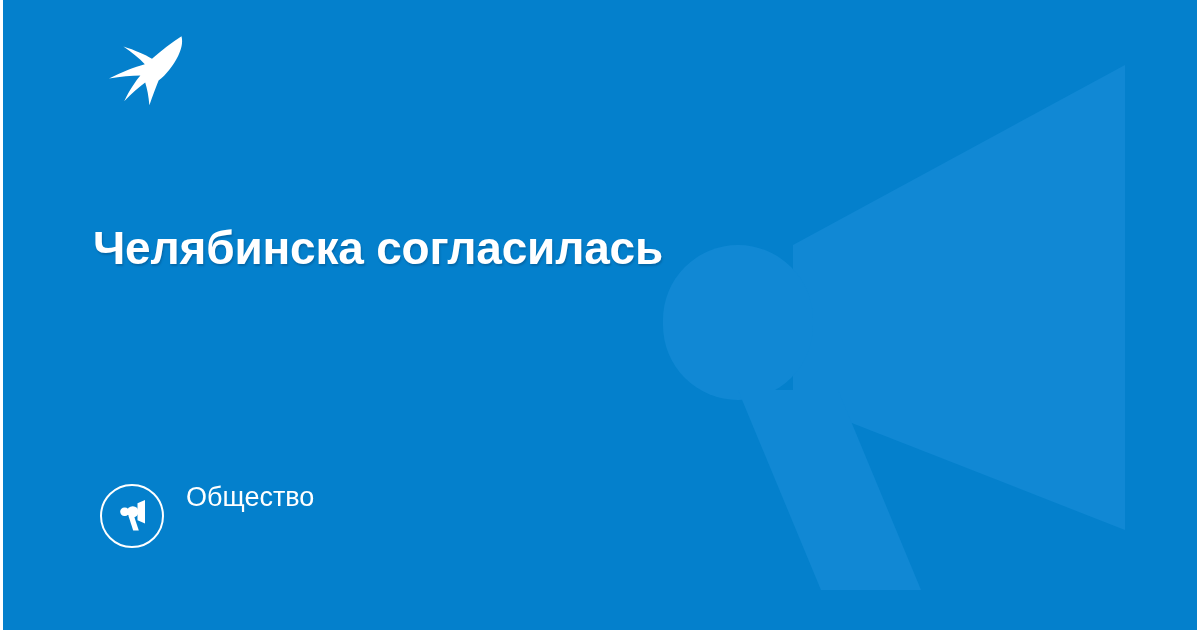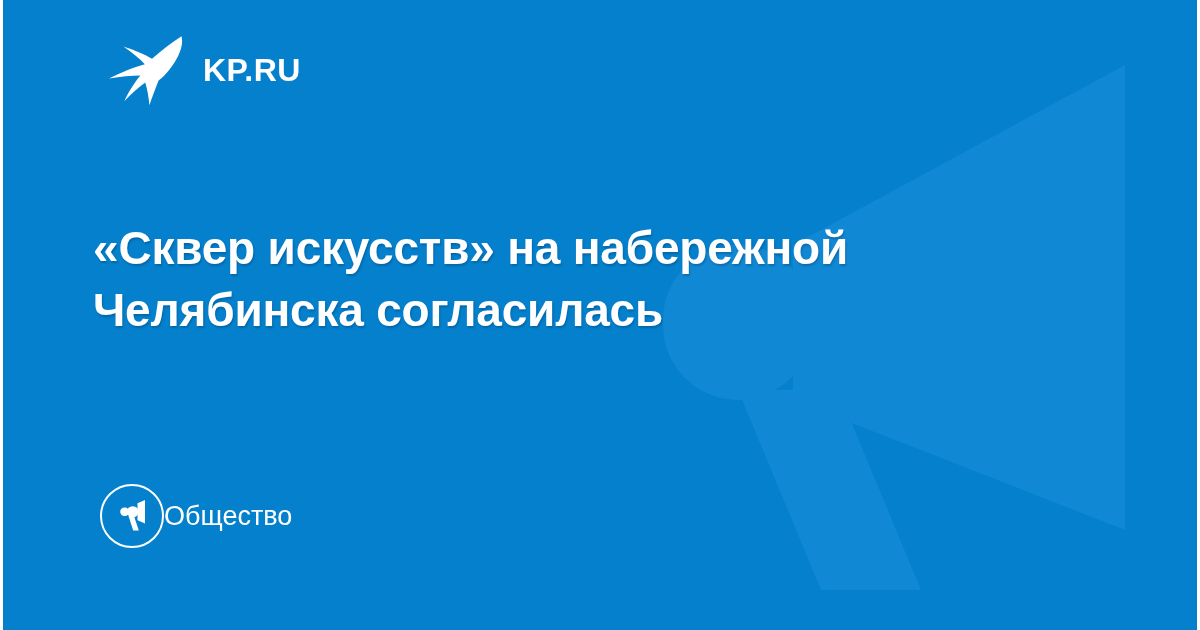--- a/index.html
+++ b/index.html
@@ -82,21 +82,21 @@
     display: block;
     white-space: nowrap;
   }
 
   
   .category {
     position: absolute;
     left: 97px;
     top: 484px;
     display: flex;
-    align-items: center;
+    gap: 22px;
     z-index: 3;
   }
   .category-circle {
     width: 64px;
     height: 64px;
     border: 2px solid #ffffff;
     border-radius: 50%;
     display: flex;
     align-items: center;
     justify-content: center;
@@ -132,25 +132,23 @@
       </g>
     </svg>
   </div>
 
   <div class="brand">
     <svg class="brand-bird" viewBox="0 0 78 72" xmlns="http://www.w3.org/2000/svg" aria-hidden="true">
       <g fill="#ffffff">
         <path d="M74.5 2.2 C64.8 8.4 54.2 16.4 45.0 24.8 C38.0 20.8 28.0 16.2 16.4 12.6 C25.2 18.6 32.4 24.6 37.8 30.2 C27.5 33.2 14.6 37.8 2.0 44.6 C14.0 42.6 24.4 41.6 33.4 41.6 C28.4 47.4 22.8 55.8 17.2 67.2 C25.0 59.4 32.0 53.2 38.2 48.6 C40.2 54.8 41.6 62.4 42.4 71.2 C45.6 62.2 48.6 54.0 51.6 46.6 C59.2 40.6 66.2 31.6 71.0 22.2 C74.2 15.8 76.2 8.6 74.5 2.2 Z"></path>
       </g>
     </svg>
-    <span class="brand-name">KP.RU</span>
   </div>
 
   <h1 class="headline">
-    <span class="headline-line">«Сквер искусств» на набережной</span>
     <span class="headline-line">Челябинска согласилась</span>
   </h1>
 
   <div class="category">
     <span class="category-circle">
       <svg viewBox="0 0 34 34" xmlns="http://www.w3.org/2000/svg" aria-hidden="true">
         <g fill="#ffffff">
           <path d="M22.5 4.2 L30.0 1.0 L30.0 24.5 L22.5 21.3 Z"></path>
           <rect x="12.0" y="7.2" width="11.5" height="11.2" rx="5.6"></rect>
           <path d="M13.5 17.0 L19.0 17.0 L23.8 31.5 L18.2 31.5 Z"></path>

